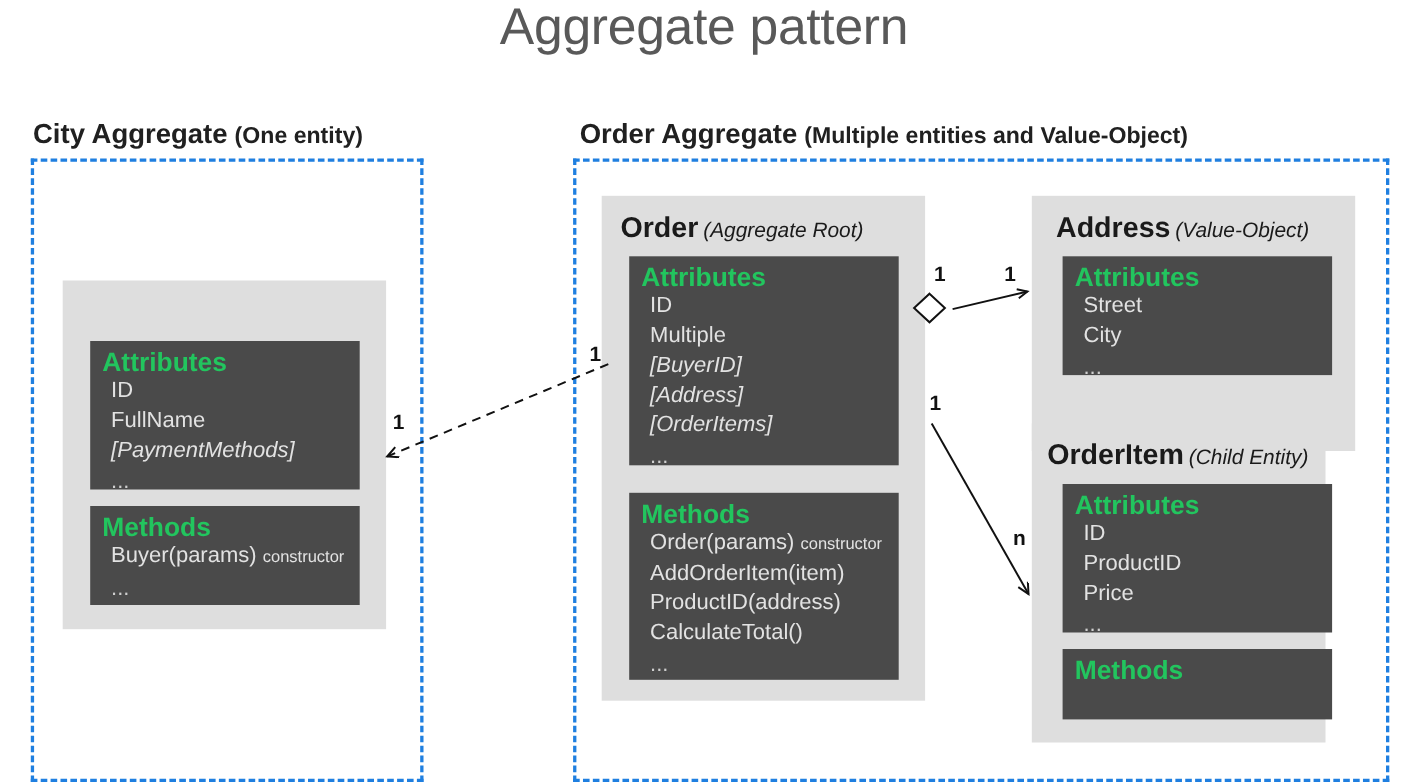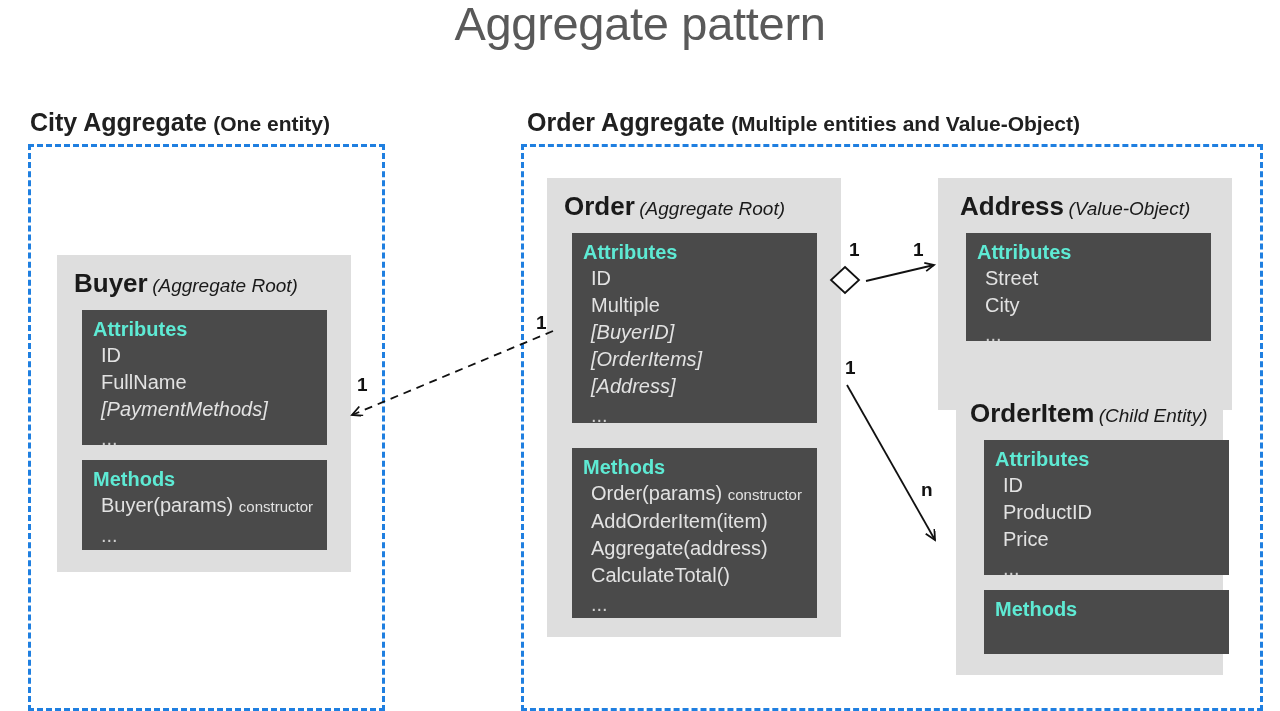--- a/index.html
+++ b/index.html
@@ -77,23 +77,23 @@
 
   
   .compartment {
     position: absolute;
     background: #4a4a4a;
     box-sizing: border-box;
     padding: 7px 0 6px 0;
     overflow: hidden;
   }
   .compartment .c-head {
-    color: #5eead4;
-    font-weight: bold;
-    font-size: 20px;
+    color: #22c55e;
+    font-weight: bold;
+    font-size: 24px;
     line-height: 25px;
     padding-left: 11px;
   }
   .compartment .c-item {
     color: #e2e2e2;
     font-weight: normal;
     font-size: 20px;
     line-height: 27px;
     padding-left: 19px;
     white-space: nowrap;
@@ -139,24 +139,20 @@
 
 <div class="group-heading" style="left:527px; top:108px;">
   <span class="gh-name">Order Aggregate</span>
   <span class="gh-note">(Multiple entities and Value-Object)</span>
 </div>
 
 <div class="aggregate-box" style="left:28px; top:144px; width:357px; height:567px;"></div>
 <div class="aggregate-box" style="left:521px; top:144px; width:742px; height:567px;"></div>
 
 <div class="entity-card" style="left:57px; top:255px; width:294px; height:317px;">
-  <div class="entity-title" style="left:17px; top:13px;">
-    <span class="et-name">Buyer</span>
-    <span class="et-kind">(Aggregate Root)</span>
-  </div>
 
   <div class="compartment" style="left:25px; top:55px; width:245px; height:135px;">
     <div class="c-head">Attributes</div>
     <div class="c-item">ID</div>
     <div class="c-item">FullName</div>
     <div class="c-item italic">[PaymentMethods]</div>
     <div class="c-item ellipsis">...</div>
   </div>
 
   <div class="compartment" style="left:25px; top:205px; width:245px; height:90px;">
@@ -170,50 +166,50 @@
   <div class="entity-title" style="left:17px; top:13px;">
     <span class="et-name">Order</span>
     <span class="et-kind">(Aggregate Root)</span>
   </div>
 
   <div class="compartment" style="left:25px; top:55px; width:245px; height:190px;">
     <div class="c-head">Attributes</div>
     <div class="c-item">ID</div>
     <div class="c-item">Multiple</div>
     <div class="c-item italic">[BuyerID]</div>
+    <div class="c-item italic">[Address]</div>
     <div class="c-item italic">[OrderItems]</div>
-    <div class="c-item italic">[Address]</div>
     <div class="c-item ellipsis">...</div>
   </div>
 
   <div class="compartment" style="left:25px; top:270px; width:245px; height:170px;">
     <div class="c-head">Methods</div>
     <div class="c-item"><span>Order(params)</span> <span class="small-note">constructor</span></div>
     <div class="c-item">AddOrderItem(item)</div>
-    <div class="c-item">Aggregate(address)</div>
+    <div class="c-item">ProductID(address)</div>
     <div class="c-item">CalculateTotal()</div>
     <div class="c-item ellipsis">...</div>
   </div>
 </div>
 
 <div class="entity-card" style="left:938px; top:178px; width:294px; height:232px;">
   <div class="entity-title" style="left:22px; top:13px;">
     <span class="et-name">Address</span>
     <span class="et-kind">(Value-Object)</span>
   </div>
 
   <div class="compartment" style="left:28px; top:55px; width:245px; height:108px;">
     <div class="c-head">Attributes</div>
     <div class="c-item">Street</div>
     <div class="c-item">City</div>
     <div class="c-item ellipsis">...</div>
   </div>
 </div>
 
-<div class="entity-card" style="left:938px; top:385px; width:267px; height:290px;margin-left:18px;">
+<div class="entity-card" style="left:938px; top:385px; width:267px; height:290px;">
   <div class="entity-title" style="left:14px; top:13px;">
     <span class="et-name">OrderItem</span>
     <span class="et-kind">(Child Entity)</span>
   </div>
 
   <div class="compartment" style="left:28px; top:55px; width:245px; height:135px;">
     <div class="c-head">Attributes</div>
     <div class="c-item">ID</div>
     <div class="c-item">ProductID</div>
     <div class="c-item">Price</div>

